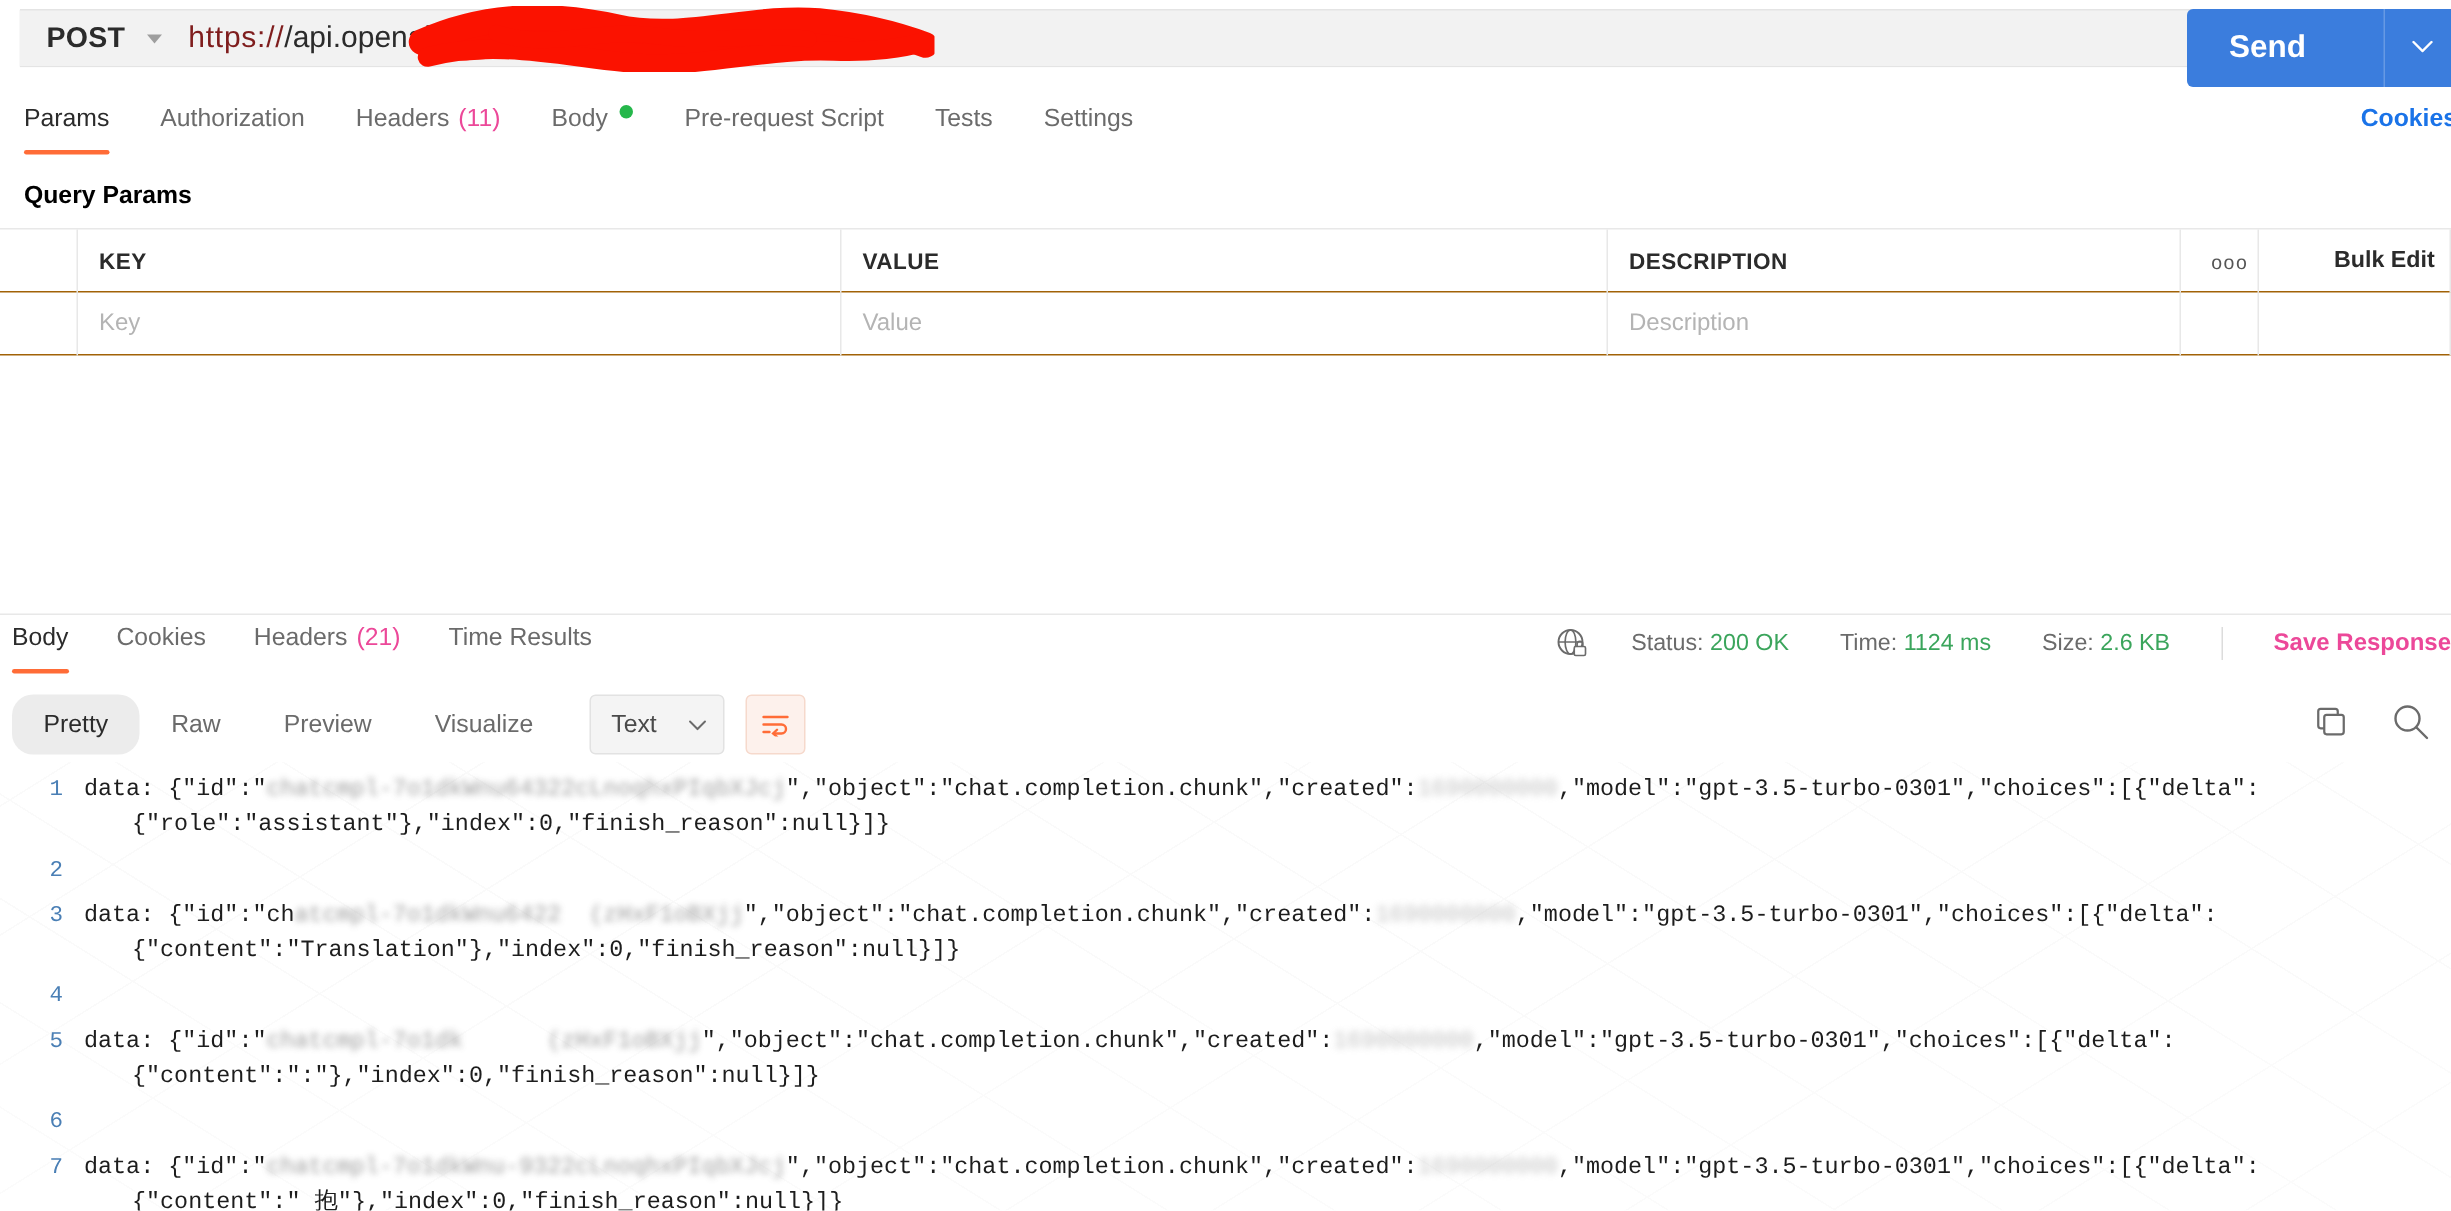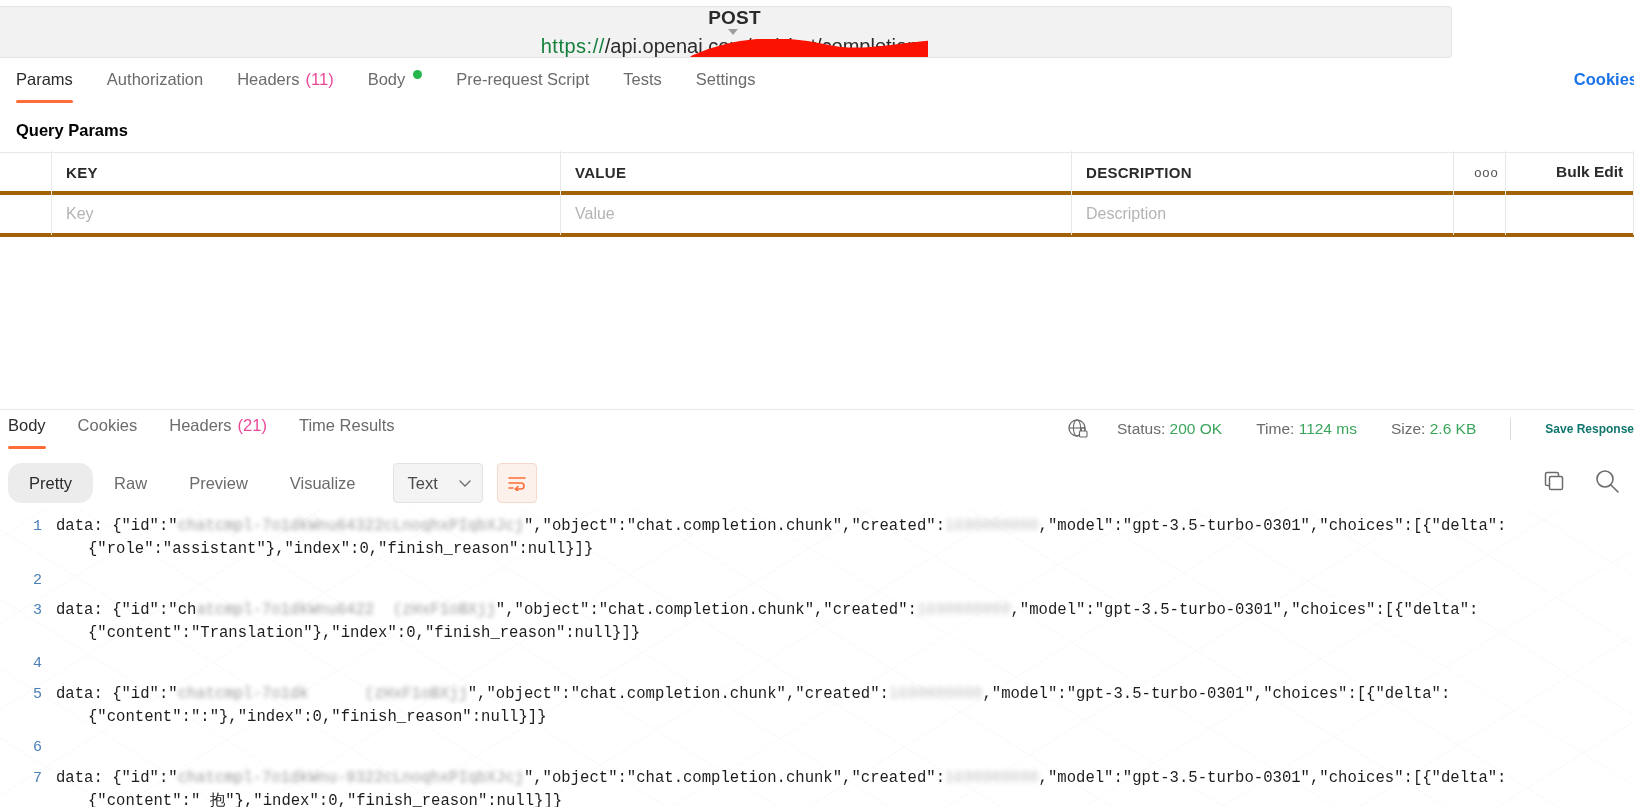--- a/index.html
+++ b/index.html
@@ -11,27 +11,27 @@
     -webkit-font-smoothing: antialiased;
   }
 
   
   .url-bar {
     position: absolute; left: 0; top: 6px;
     width: 1634px; height: 56px;
     display: flex; align-items: center;
   }
   .method-url {
-    position: absolute; left: 0; top: 0;
-    width: 1452px; height: 52px;
+    position: absolute; left: 13px; top: 0;
+    width: 1452px; height: 39px;
     background: #f2f2f2;
     border: 1px solid #e4e4e4;
     border-left: none;
     border-radius: 0 4px 4px 0;
-    display: flex; align-items: center; flex-direction: column;
+    display: flex; align-items: center;
   }
   .method-label {
     padding-left: 18px;
     font-size: 19px;
     font-weight: 700;
     color: #2b2b2b;
     letter-spacing: 0.2px;
   }
   .method-caret {
     margin-left: 14px;
@@ -43,21 +43,21 @@
   .url-text-wrap {
     position: relative;
     margin-left: 18px;
     flex: 1;
     height: 52px;
     display: flex; align-items: center;
     overflow: hidden;
   }
   .url-hidden {
     font-size: 20px;
-    color: #15803d;
+    color: #7f1d1d;
     letter-spacing: 0.5px;
     white-space: nowrap;
   }
   .url-visible {
     font-size: 20px;
     color: #2b2b2b;
     white-space: nowrap;
   }
   
   .redaction {
@@ -124,22 +124,22 @@
   .qp-title {
     position: absolute; left: 16px; top: 121px;
     font-size: 16.5px; color: #000000; font-weight: 600;
   }
   .params-table {
     position: absolute; left: 0; top: 152px;
     width: 1634px;
     border-top: 1px solid #e8e8e8;
   }
   .ptr {
-    display: flex; height: 42px; align-items: center;
-    border-bottom: 4px solid #a16207;
+    display: flex; height: 42px; align-items: flex-start;
+    border-bottom: 1px solid #a16207;
   }
   .ptr .cell {
     height: 42px; display: flex; align-items: center;
     border-right: 1px solid #e8e8e8;
     padding-left: 14px;
     font-size: 15.5px;
   }
   .c-check { width: 52px; padding-left: 0; }
   .c-key { width: 509px; }
   .c-val { width: 511px; }
@@ -180,21 +180,21 @@
     display: flex; align-items: center; gap: 12px;
     font-size: 15.5px;
   }
   .globe-icon { margin-right: 16px; display: flex; align-items: center; }
   .stat-item { color: #6b6b6b; margin-right: 22px; white-space: nowrap; }
   .stat-item b { color: #3ba55c; font-weight: 400; }
   .save-sep {
     width: 1px; height: 22px; background: #dcdcdc; margin-right: 22px;
   }
   .save-resp {
-    color: #0f766e; font-weight: 700; font-size: 12px; white-space: nowrap;
+    color: #ec4899; font-weight: 700; font-size: 16px; white-space: nowrap;
   }
 
   
   .fmt-bar {
     position: absolute; left: 0; top: 461px;
     width: 1634px; height: 44px;
     display: flex; align-items: center;
   }
   .seg {
     display: flex; align-items: center; height: 40px;
@@ -302,20 +302,27 @@
         <path d="M6,30 C40,12 70,8 110,18 C150,28 180,10 215,8 C250,6 280,14 315,12 C330,11 342,16 348,22
                  C340,30 320,26 300,30 C270,36 240,30 210,33 C180,36 150,30 120,34 C95,37 70,33 45,36
                  C30,37 16,36 8,32 Z" fill="#fb1200"></path>
         <path d="M10,24 C50,6 95,4 140,14 C185,24 230,6 275,10 C305,13 330,20 346,26" stroke="#fb1200" stroke-width="17" fill="none" stroke-linecap="round"></path>
         <path d="M14,34 C60,22 105,34 150,38 C195,42 240,28 285,30 C310,31 332,28 344,24" stroke="#fb1200" stroke-width="13" fill="none" stroke-linecap="round"></path>
         <path d="M60,18 C95,30 130,14 168,20 C200,25 235,18 268,22" stroke="#fb1200" stroke-width="11" fill="none" stroke-linecap="round"></path>
       </svg>
     </div>
   </div>
 
+  <div class="send-btn">
+    <span class="send-label">Send</span>
+    <span class="send-divider"></span>
+    <svg class="send-caret" viewBox="0 0 14 8">
+      <path d="M1,1 L7,7 L13,1" stroke="#ffffff" stroke-width="1.6" fill="none" stroke-linecap="round"></path>
+    </svg>
+  </div>
 </div>
 
 <div class="req-tabs">
   <div class="req-tab active">
     <span>Params</span>
   </div>
   <div class="req-tab">
     <span>Authorization</span>
   </div>
   <div class="req-tab">

